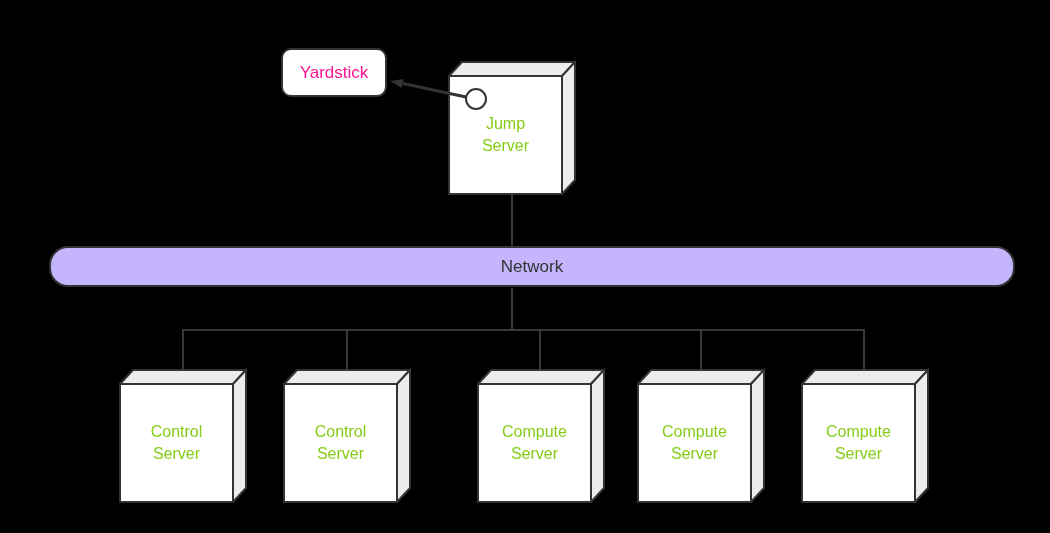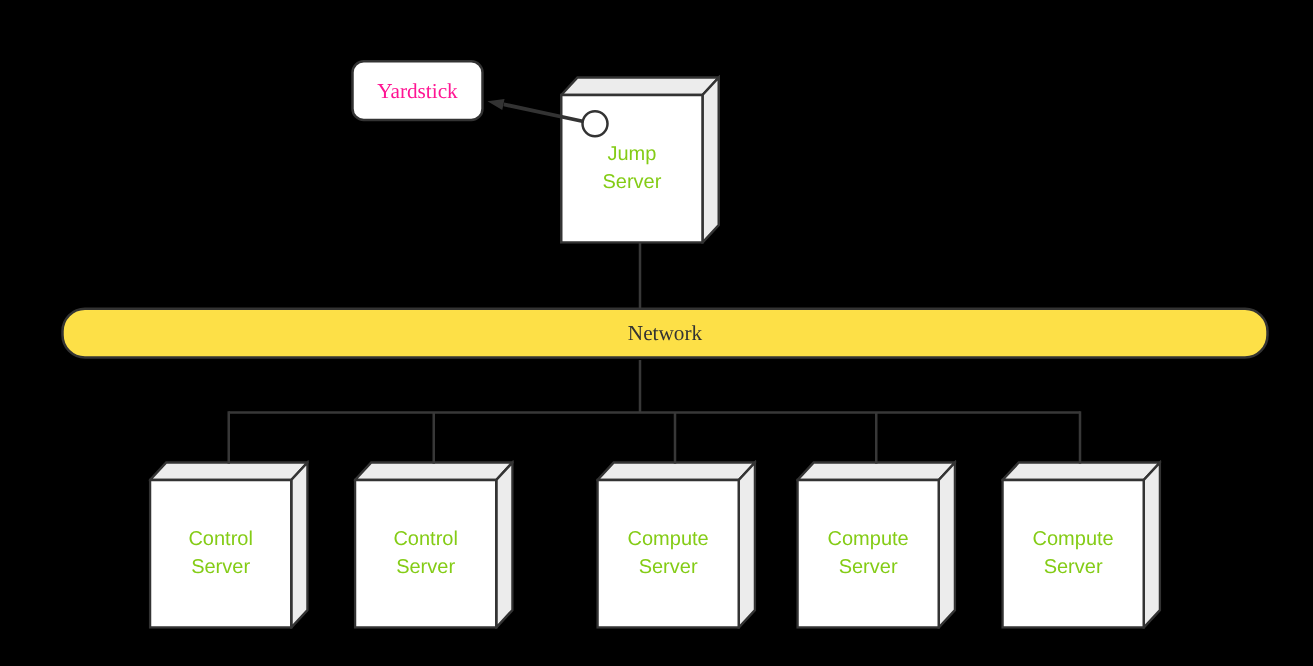--- a/index.html
+++ b/index.html
@@ -3,36 +3,36 @@
 <meta charset="utf-8">
 <style>
   html, body { margin: 0; padding: 0; }
   body {
     width: 1050px; height: 533px;
     position: relative;
     background: #000000;
     font-family: "Liberation Sans", "DejaVu Sans", sans-serif;
     overflow: hidden;
   }
-  .node { position: absolute; box-sizing: border-box; font-family: Liberation Serif, serif; }
+  .node { position: absolute; box-sizing: border-box; }
 
   
   .roundbox {
     background: #ffffff;
     border: 2px solid #333333;
     border-radius: 10px;
     display: flex; align-items: center; justify-content: center;
     font-size: 17px;
   }
   #yardstick { left: 281px; top: 48px; width: 106px; height: 49px; color: #ff1493; }
 
   
   #network {
     left: 49px; top: 246px; width: 966px; height: 41px;
-    background: #fde047;
+    background: #c4b5fd;
     border: 2px solid #333333;
     border-radius: 19px;
     display: flex; align-items: center; justify-content: center;
     font-size: 17px; color: #333333;
   }
 
   
   .box3d { position: absolute; width: 128px; height: 135px; }
   .box3d svg { position: absolute; left: 0; top: 0; display: block; }
   .box3d .label {

